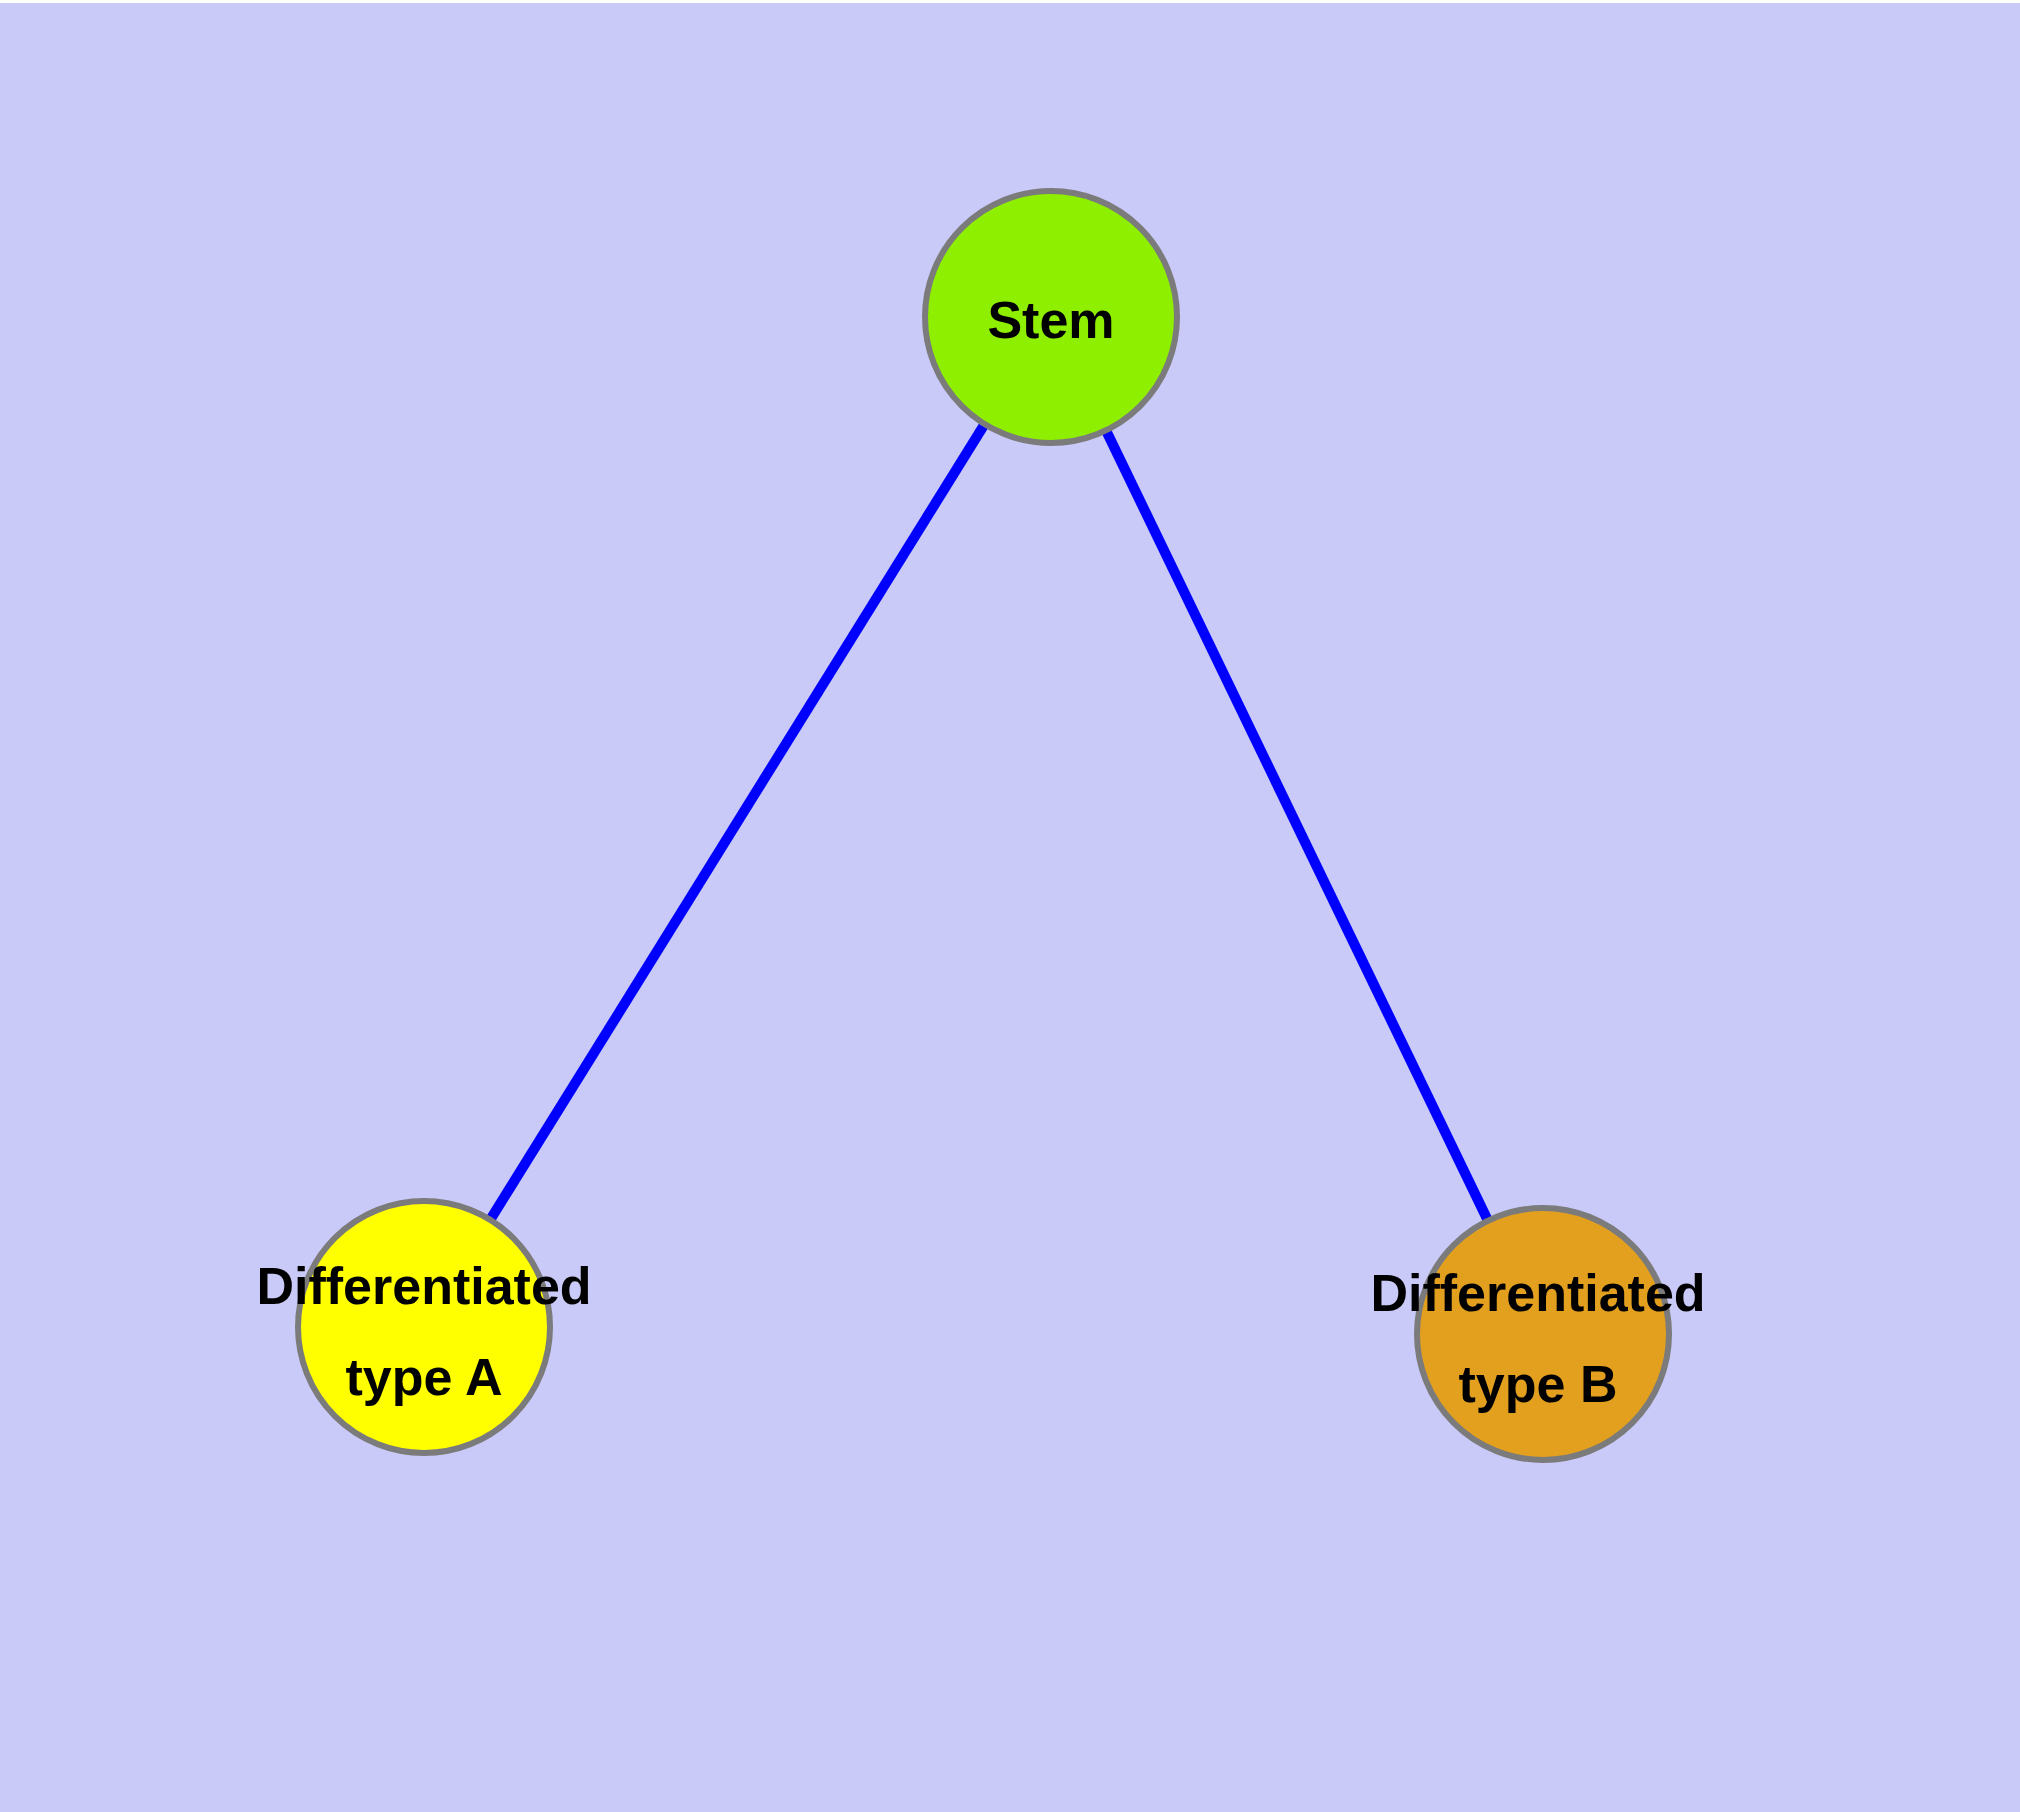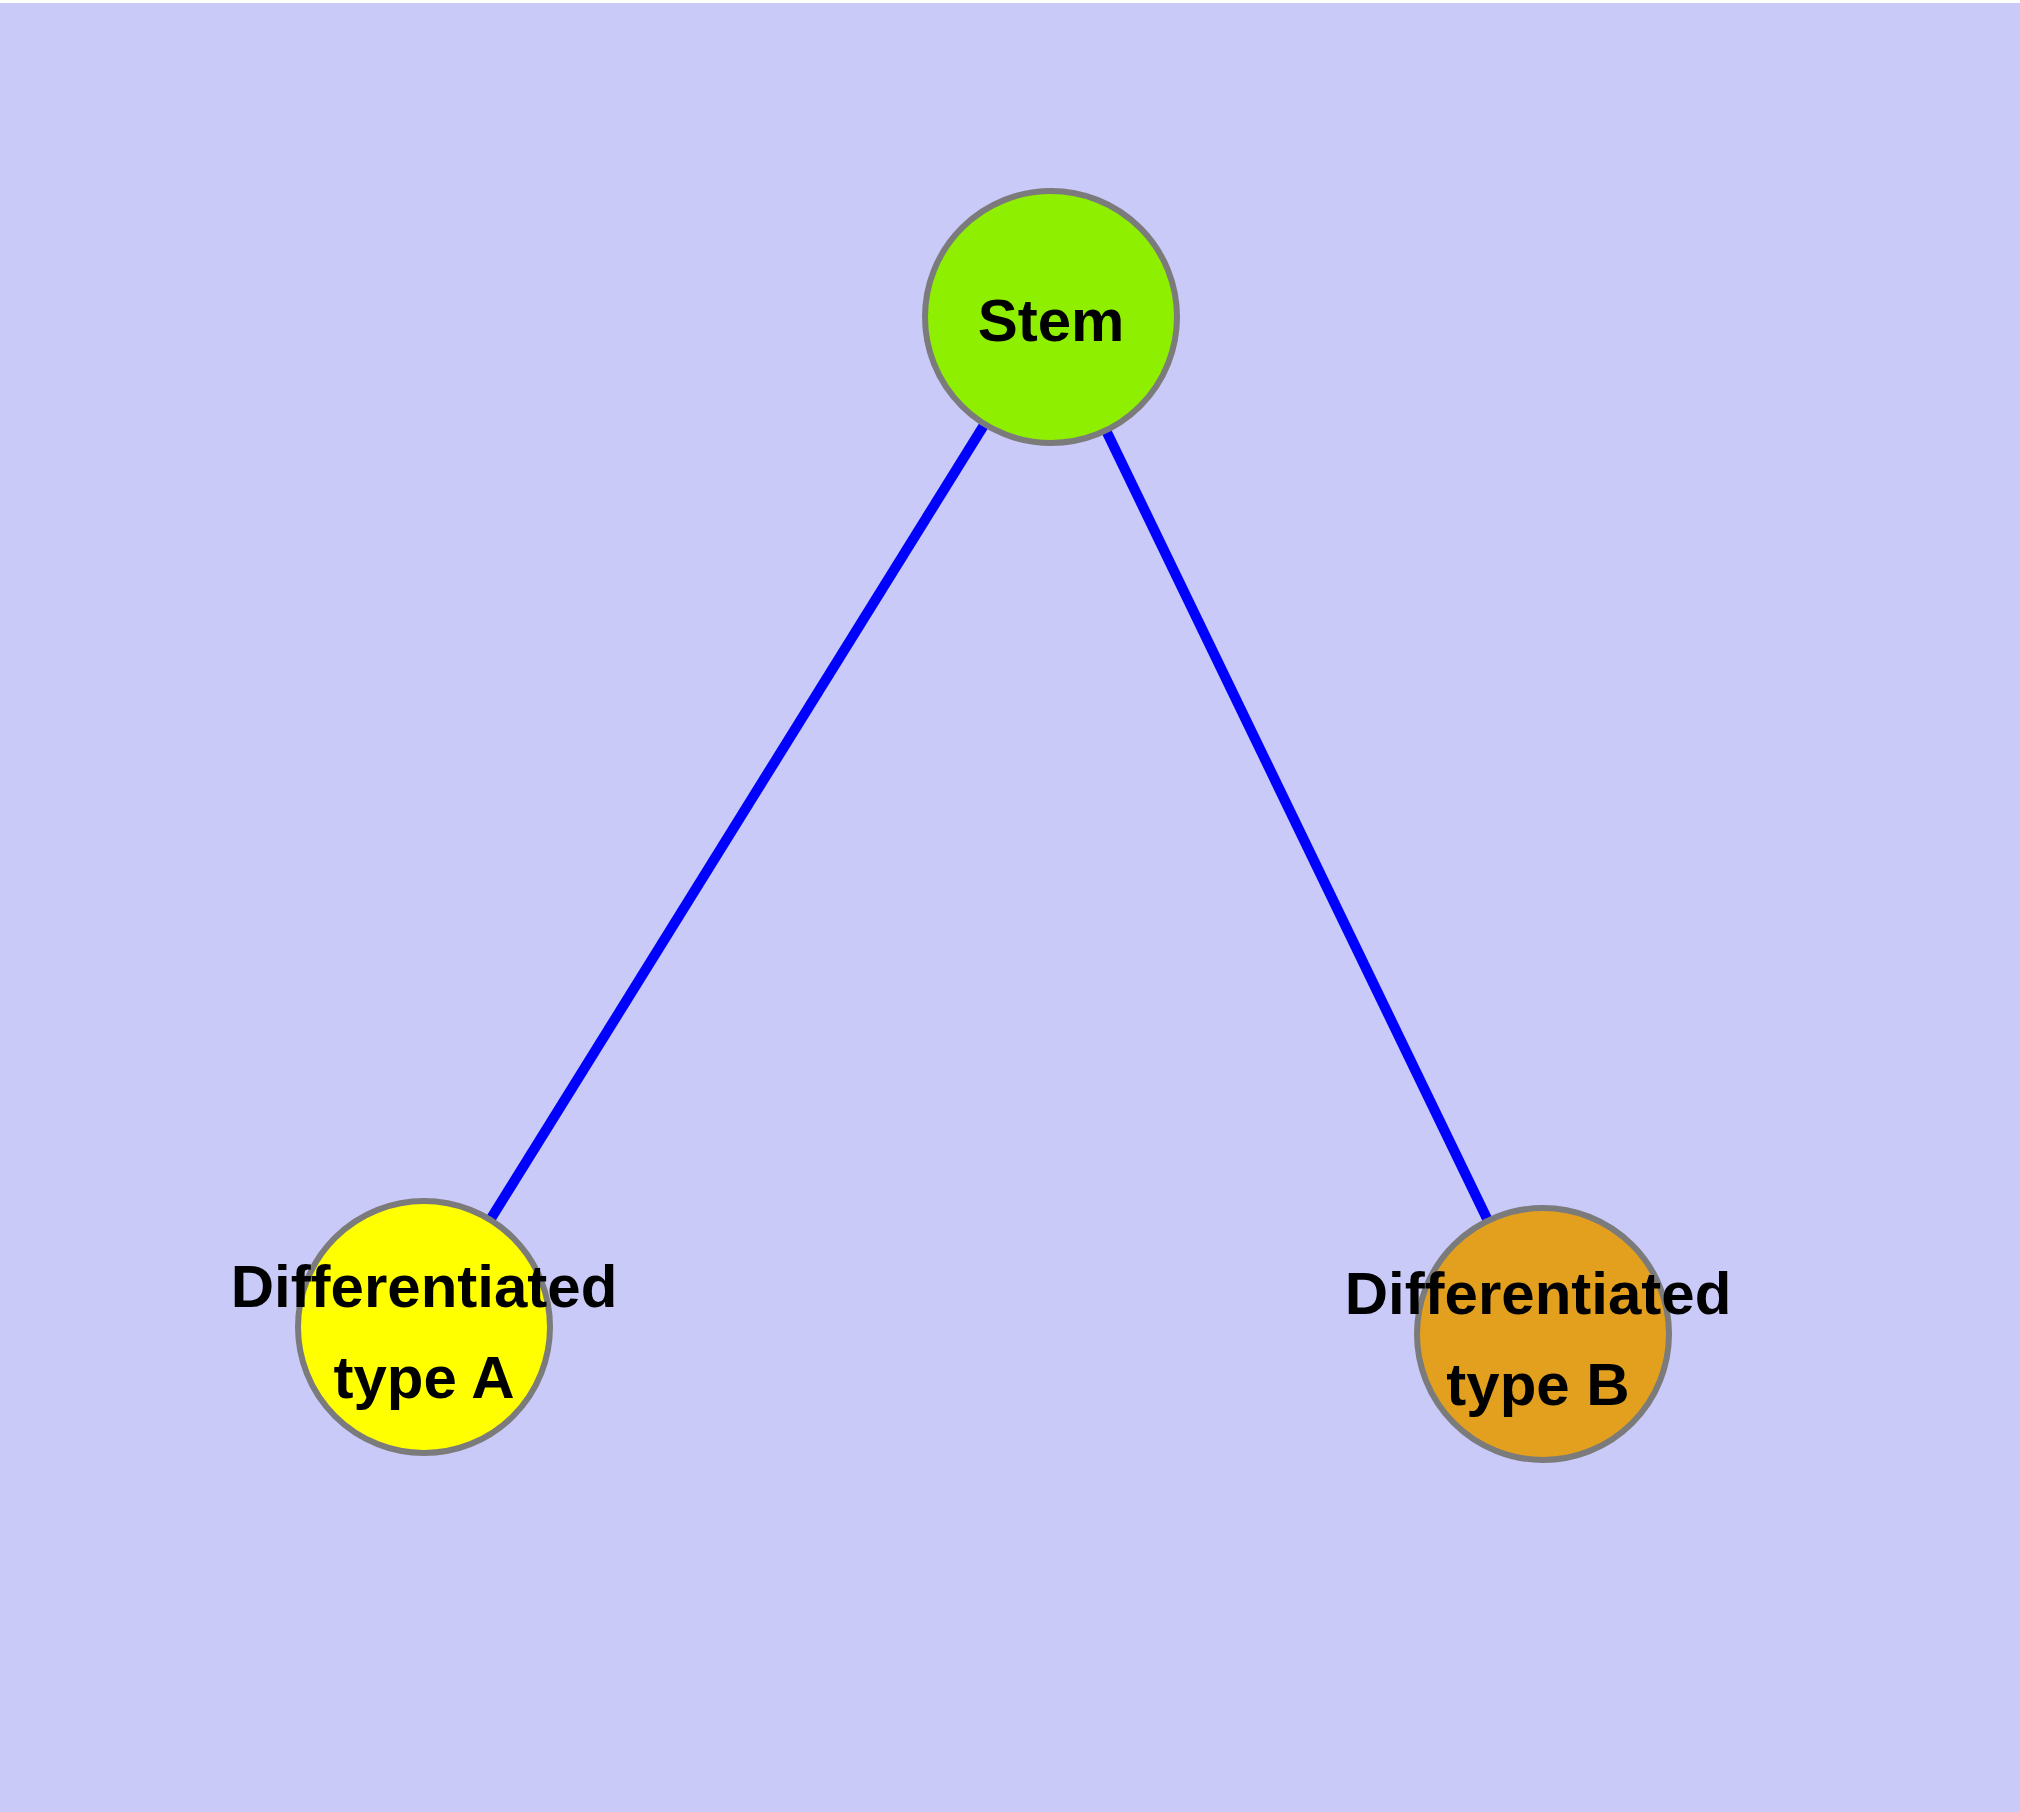--- a/index.html
+++ b/index.html
@@ -42,21 +42,21 @@
     box-sizing: border-box;
     z-index: 2;
   }
   .node-stem { left: 922px; top: 188px; }
   .node-a    { left: 295px;  top: 1198px; }
   .node-b    { left: 1414px; top: 1205px; }
   .node-label {
     position: absolute;
     transform: translate(-50%, -50%);
     z-index: 3;
-    font-size: 60px;
+    font-size: 52px;
     font-weight: bold;
     line-height: 91px;
     text-align: center;
     white-space: pre-line;
     width: max-content;
     letter-spacing: 0;
   }
   .label-stem { left: 1051px; top: 320px; }
   .label-a    { left: 424px;  top: 1332px; }
   .label-b    { left: 1538px; top: 1339px; }

